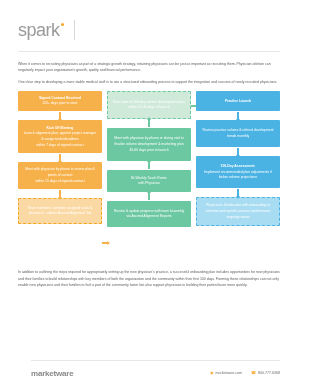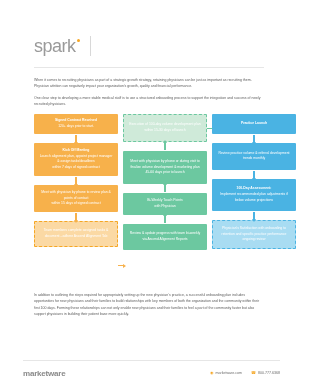--- a/index.html
+++ b/index.html
@@ -6,21 +6,21 @@
   html, body {
     width: 298px; height: 386px;
     background: #ffffff;
     font-family: "Liberation Sans", sans-serif;
     overflow: hidden;
   }
   .page {
     position: relative;
     width: 298px; height: 386px;
     background: #ffffff;
-    padding: 16px;
+    padding: 0;
   }
 
   
   .header {
     display: flex;
     align-items: center;
     padding: 16px 18px 0 18px;
     height: 44px;
   }
   .logo {
@@ -198,21 +198,21 @@
   }
   .conclusion p {
     font-size: 3.5px;
     line-height: 1.85;
     color: #5b5b5b;
   }
 
   
   .footer {
     position: absolute;
-    left: 5px; right: 0; bottom: 0;
+    left: 13px; right: 0; bottom: 0;
     height: 26px;
     display: flex;
     align-items: center;
     justify-content: space-between;
     padding: 0 18px;
   }
   .footer::before {
     content: "";
     position: absolute;
     left: 18px; right: 18px; top: 0;

